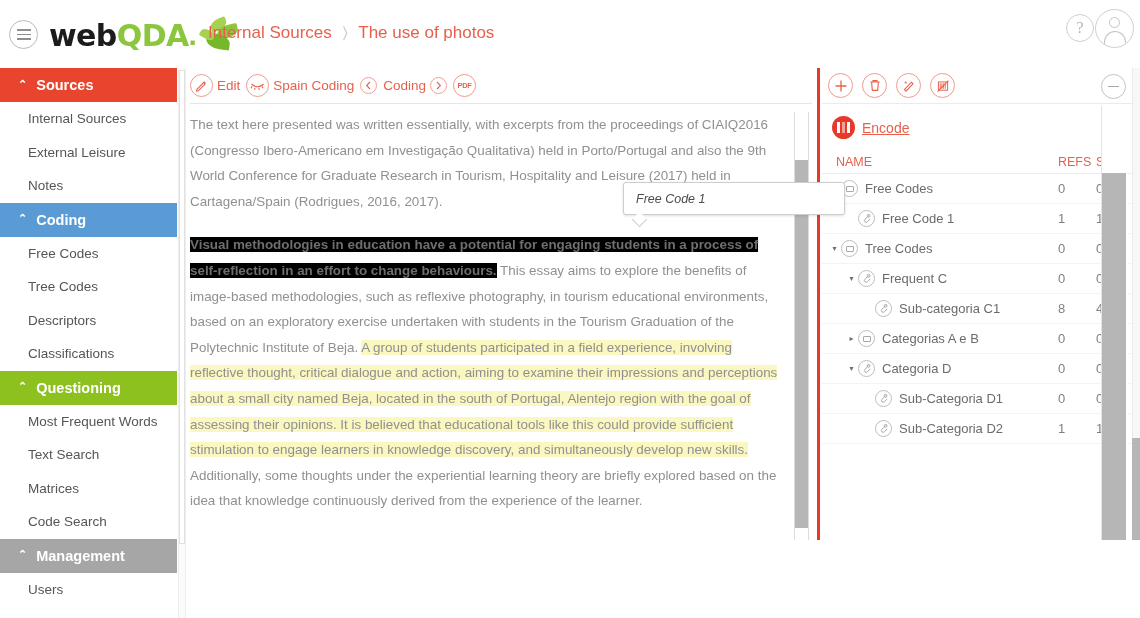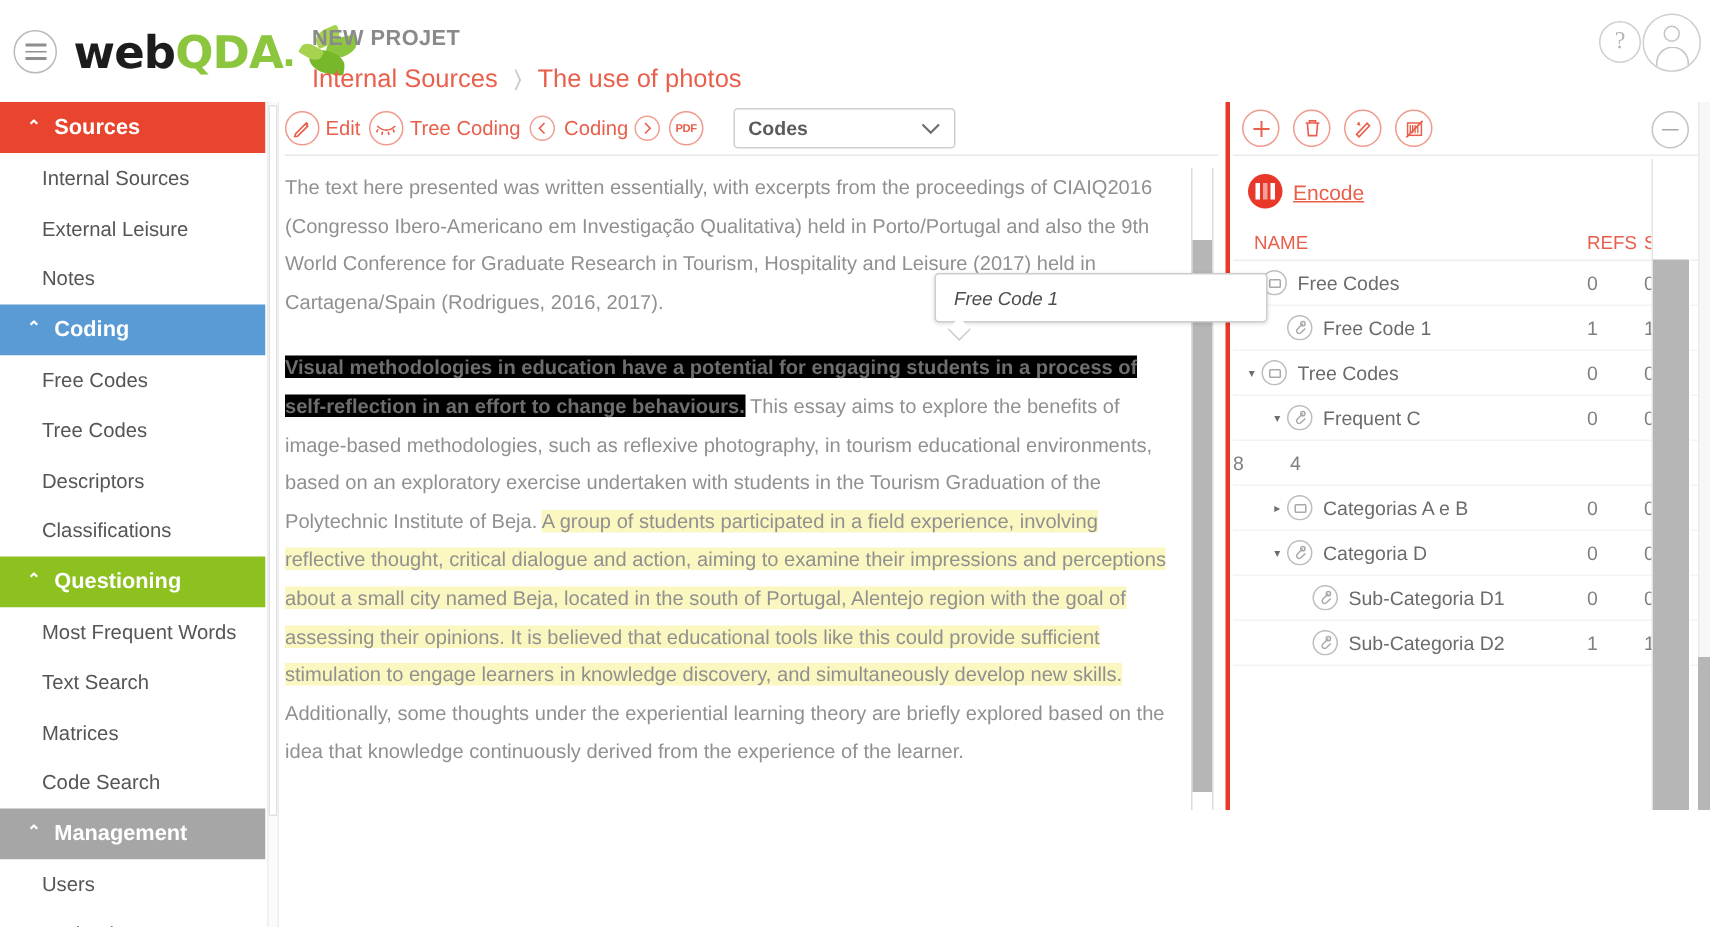--- a/index.html
+++ b/index.html
@@ -295,21 +295,20 @@
       <span class="dot">.</span>
       <span id="leaf">
         <span class="lf l1"></span>
           <span class="lf l2"></span>
         <span class="lf l3"></span>
           <span class="lf l4"></span>
       </span>
     </div>
 
     <div id="project-block">
-      <div id="project-title">NEW PROJET</div>
       <div id="breadcrumb">
         <span class="crumb">Internal Sources</span>
         <span class="sep">〉</span>
         <span class="crumb">The use of photos</span>
       </div>
     </div>
 
     <div id="help-icon">?</div>
     <div id="avatar-icon">
       <span class="head"></span>
@@ -363,21 +362,21 @@
       <span>Edit</span>
     </div>
 
     <div class="tb-btn">
       <span class="ic-circle">
         <svg width="15" height="11" viewBox="0 0 15 11">
           <path d="M1.5 4 Q7.5 9.5 13.5 4" fill="none" stroke="#e8604c" stroke-width="1.1"></path>
           <path d="M2 6.3 L1 8.3 M5 7.8 L4.6 9.9 M8.8 7.8 L9.3 9.9 M12 6.3 L13 8.3" stroke="#e8604c" stroke-width="1.1"></path>
         </svg>
       </span>
-      <span>Tree Coding</span>
+      <span>Spain Coding</span>
     </div>
 
     <div class="tb-btn">
       <span class="ic-circle sm">
         <svg width="7" height="9" viewBox="0 0 7 9">
             <path d="M5 1 L1.6 4.5 L5 8" fill="none" stroke="#e8604c" stroke-width="1.1"></path>
           </svg>
       </span>
     </div>
     <div class="tb-btn" style="margin-right:4px;">
@@ -390,28 +389,20 @@
           </svg>
       </span>
     </div>
 
     <div class="tb-btn">
       <span class="ic-circle">
         <span class="lbl">PDF</span>
       </span>
     </div>
 
-    <div id="codes-select">
-      <span class="cv">Codes</span>
-      <span class="cd">
-        <svg width="13" height="8" viewBox="0 0 13 8">
-            <path d="M1 1 L6.5 6.5 L12 1" fill="none" stroke="#6e6e6e" stroke-width="1.5"></path>
-          </svg>
-      </span>
-    </div>
   </div>
 
   <div id="doc-area">
     <p>The text here presented was written essentially, with excerpts from the proceedings of CIAIQ2016 (Congresso Ibero-Americano em Investigação Qualitativa) held in Porto/Portugal and also the 9th World Conference for Graduate Research in Tourism, Hospitality and Leisure (2017) held in Cartagena/Spain (Rodrigues, 2016, 2017).</p>
     <p class="lead"><strong class="hl">Visual methodologies in education have a potential for engaging students in a process of self-reflection in an effort to change behaviours.</strong><span> This essay aims to explore the benefits of image-based methodologies, such as reflexive photography, in tourism educational environments, based on an exploratory exercise undertaken with students in the Tourism Graduation of the Polytechnic Institute of Beja. </span><span class="hl2">A group of students participated in a field experience, involving reflective thought, critical dialogue and action, aiming to examine their impressions and perceptions about a small city named Beja, located in the south of Portugal, Alentejo region with the goal of assessing their opinions. It is believed that educational tools like this could provide sufficient stimulation to engage learners in knowledge discovery, and simultaneously develop new skills.</span><span> Additionally, some thoughts under the experiential learning theory are briefly explored based on the idea that knowledge continuously derived from the experience of the learner.</span></p>
     <p>The use of visual medium for research was first proposed by Collie in the field of anthropology and social scientists started to realize that interviews respond to photographs without hesitation (Hurworth, 2003). In fact, the adoption of photography as a research method has been successfully addressed by a number of academics (e.g. Collier, 1995; Schwartz, 1989; Wagner, 1997) This stage marked the beginning of</p>
   </div>
   <div id="doc-fade"></div>
 
   <div id="doc-scroll-track"></div>
@@ -514,71 +505,81 @@
                 <path d="M7.6 2.6 L4 6.3 a1.7 1.7 0 1 0 2.4 2.4 L9.2 6" fill="none" stroke="#a9a9a9" stroke-width="1"></path>
                 <circle cx="7.6" cy="2.8" r="1.4" fill="none" stroke="#a9a9a9" stroke-width="1"></circle>
               </svg>
             </span>
             <span class="txt">Frequent C</span>
           </span>
           <span class="refs">0</span>
           <span class="so">0</span>
         </div>
         <div class="tree-row">
-          <span class="refs">8</span>
-          <span class="so">4</span>
-        </div>
-        <div class="tree-row">
-          <span class="nm" style="padding-left: 23px;">
-            <span class="arrow">▸</span>
-            <span class="node-ic">
-              <span class="sq"></span>
-            </span>
-            <span class="txt">Categorias A e B</span>
-          </span>
-          <span class="refs">0</span>
-          <span class="so">0</span>
-        </div>
-        <div class="tree-row">
-          <span class="nm" style="padding-left: 23px;">
-            <span class="arrow">▾</span>
+          <span class="nm" style="padding-left: 40px;">
+            <span class="arrow"></span>
             <span class="node-ic">
               <svg width="11" height="11" viewBox="0 0 11 11">
                 <path d="M7.6 2.6 L4 6.3 a1.7 1.7 0 1 0 2.4 2.4 L9.2 6" fill="none" stroke="#a9a9a9" stroke-width="1"></path>
                 <circle cx="7.6" cy="2.8" r="1.4" fill="none" stroke="#a9a9a9" stroke-width="1"></circle>
               </svg>
             </span>
-            <span class="txt">Categoria D</span>
+            <span class="txt">Sub-categoria C1</span>
+          </span>
+          <span class="refs">8</span>
+          <span class="so">4</span>
+        </div>
+        <div class="tree-row">
+          <span class="nm" style="padding-left: 23px;">
+            <span class="arrow">▸</span>
+            <span class="node-ic">
+              <span class="sq"></span>
+            </span>
+            <span class="txt">Categorias A e B</span>
           </span>
           <span class="refs">0</span>
           <span class="so">0</span>
         </div>
         <div class="tree-row">
-          <span class="nm" style="padding-left: 40px;">
-            <span class="arrow"></span>
+          <span class="nm" style="padding-left: 23px;">
+            <span class="arrow">▾</span>
             <span class="node-ic">
               <svg width="11" height="11" viewBox="0 0 11 11">
                 <path d="M7.6 2.6 L4 6.3 a1.7 1.7 0 1 0 2.4 2.4 L9.2 6" fill="none" stroke="#a9a9a9" stroke-width="1"></path>
                 <circle cx="7.6" cy="2.8" r="1.4" fill="none" stroke="#a9a9a9" stroke-width="1"></circle>
               </svg>
             </span>
-            <span class="txt">Sub-Categoria D1</span>
+            <span class="txt">Categoria D</span>
           </span>
           <span class="refs">0</span>
           <span class="so">0</span>
         </div>
         <div class="tree-row">
           <span class="nm" style="padding-left: 40px;">
             <span class="arrow"></span>
             <span class="node-ic">
               <svg width="11" height="11" viewBox="0 0 11 11">
                 <path d="M7.6 2.6 L4 6.3 a1.7 1.7 0 1 0 2.4 2.4 L9.2 6" fill="none" stroke="#a9a9a9" stroke-width="1"></path>
                 <circle cx="7.6" cy="2.8" r="1.4" fill="none" stroke="#a9a9a9" stroke-width="1"></circle>
               </svg>
             </span>
+            <span class="txt">Sub-Categoria D1</span>
+          </span>
+          <span class="refs">0</span>
+          <span class="so">0</span>
+        </div>
+        <div class="tree-row">
+          <span class="nm" style="padding-left: 40px;">
+            <span class="arrow"></span>
+            <span class="node-ic">
+              <svg width="11" height="11" viewBox="0 0 11 11">
+                <path d="M7.6 2.6 L4 6.3 a1.7 1.7 0 1 0 2.4 2.4 L9.2 6" fill="none" stroke="#a9a9a9" stroke-width="1"></path>
+                <circle cx="7.6" cy="2.8" r="1.4" fill="none" stroke="#a9a9a9" stroke-width="1"></circle>
+              </svg>
+            </span>
             <span class="txt">Sub-Categoria D2</span>
           </span>
           <span class="refs">1</span>
           <span class="so">1</span>
         </div>
       </div>
   </div>
 
   <div id="rp-scroll-track"></div>
   <div id="rp-scroll-thumb"></div>

